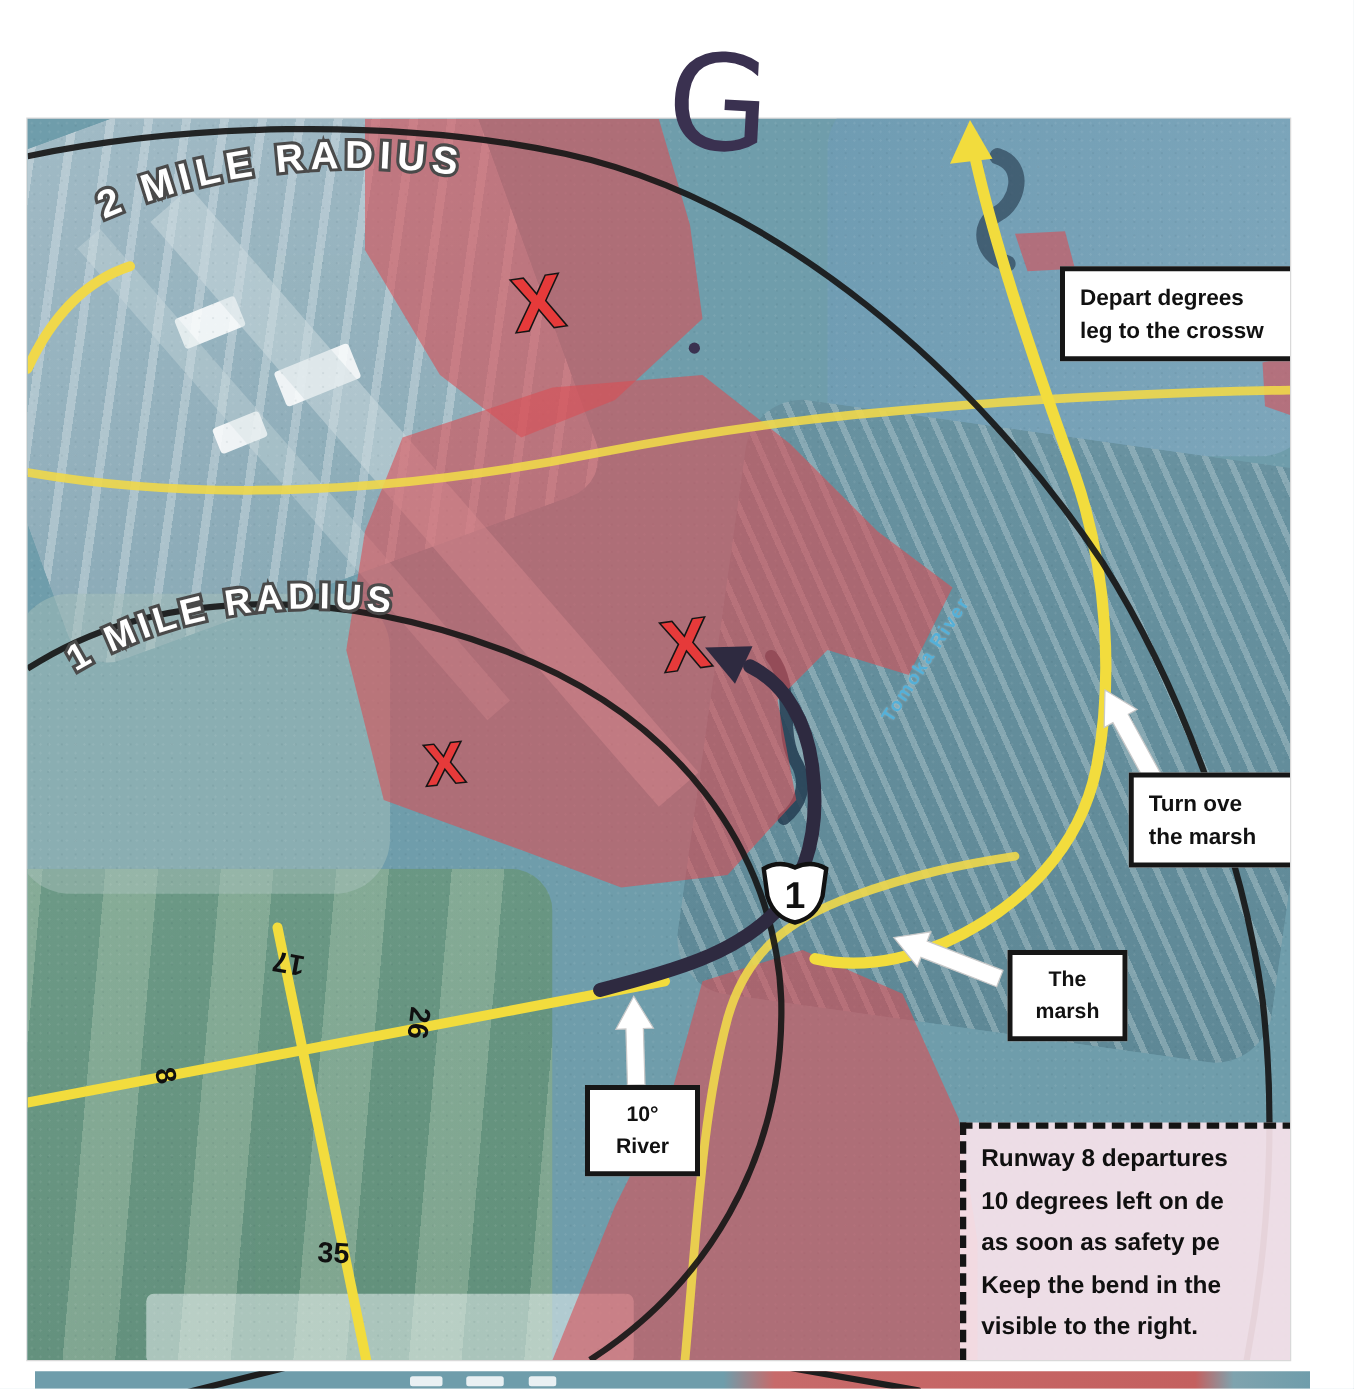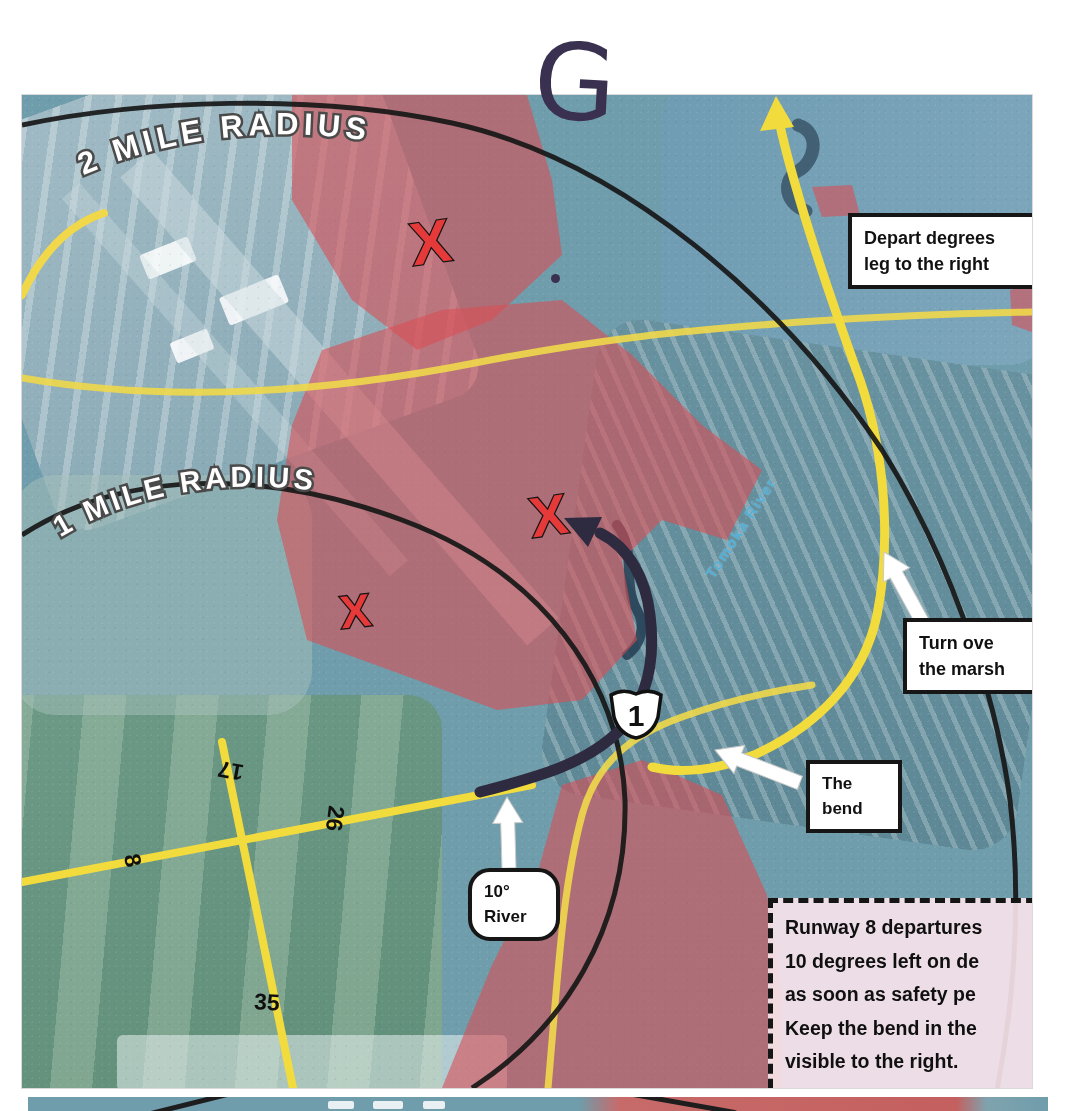--- a/index.html
+++ b/index.html
@@ -30,25 +30,25 @@
   #p-bldrow{left:95px;top:940px;width:390px;height:56px;background:rgba(232,241,241,.55);border-radius:6px;}
   #texture{left:0;top:0;right:0;bottom:0;
     background-image:radial-gradient(rgba(255,255,255,.07) 1px,rgba(0,0,0,0) 1px),
                      radial-gradient(rgba(20,50,60,.07) 1px,rgba(0,0,0,0) 1px);
     background-size:7px 7px,11px 11px;}
   #overlay-svg{left:0;top:0;}
   
   .callout{position:absolute;background:#ffffff;border:4px solid #161616;
            color:#111;font-weight:bold;font-size:17px;line-height:1.45;
            padding:8px 12px;white-space:nowrap;}
-  .callout.center{text-align:left;}
+  .callout.center{text-align:center;}
   #box-depart{left:826px;top:118px;width:220px;font-size:18px;}
   #box-turn{left:881px;top:523px;width:170px;font-size:18px;}
   #box-bend{left:784px;top:665px;width:64px;}
-  #box-left10{left:446px;top:773px;width:60px;border-radius:22px;}
+  #box-left10{left:446px;top:773px;width:60px;}
   #box-note{left:746px;top:803px;width:310px;height:210px;
     background:rgba(247,227,234,.92);border:5px dashed #151515;
     color:#101010;font-weight:bold;font-size:19.5px;line-height:1.72;
     padding:8px 12px;white-space:nowrap;}
   
   .rwy{position:absolute;font-weight:bold;font-size:23px;color:#101010;}
   #river-label{left:653px;top:410px;width:150px;transform:rotate(-57deg);
     color:#55b0d8;font-weight:bold;font-size:15px;letter-spacing:1.5px;
     text-shadow:0 0 2px rgba(255,255,255,.35);white-space:nowrap;}
   #shield{left:584px;top:590px;width:60px;height:58px;}
@@ -148,29 +148,29 @@
 
   <svg id="shield" class="abs" viewBox="0 0 60 58">
     <path d="M5,10 Q17,3 30,9 Q43,3 55,10 L52,32 Q47,49 30,53 Q13,49 8,32 Z" fill="#ffffff" stroke="#111111" stroke-width="3.5"></path>
     <text x="30" y="41" text-anchor="middle" font-size="30" font-weight="bold" fill="#111">1</text>
   </svg>
 
   <div id="ink-dot" class="abs"></div>
 
   <div id="box-depart" class="callout">
     <div>Depart degrees</div>
-    <div>leg to the right</div>
+    <div>leg to the crossw</div>
   </div>
   <div id="box-turn" class="callout">
     <div>Turn ove</div>
     <div>the marsh</div>
   </div>
   <div id="box-bend" class="callout center">
     <div>The</div>
-    <div>bend</div>
+    <div>marsh</div>
   </div>
   <div id="box-left10" class="callout center">
     <div>10°</div>
     <div>River</div>
   </div>
 
   <div id="box-note" class="abs">
     <div>Runway 8 departures</div>
     <div>10 degrees left on de</div>
     <div>as soon as safety pe</div>

